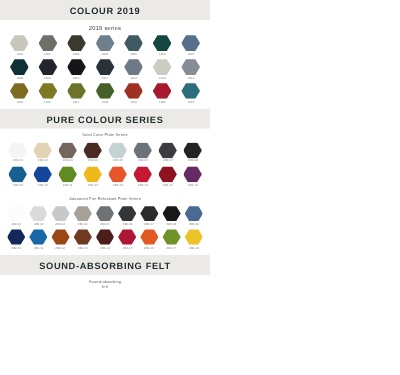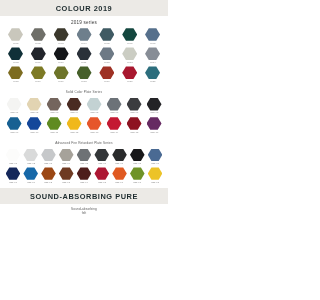--- a/index.html
+++ b/index.html
@@ -171,20 +171,23 @@
           <div class="code">1920</div>
         </div>
         <div class="cell" style="width: 22.8571px;">
           <div class="hex" style="background: rgb(44, 110, 125); width: 15px; height: 13.05px;"></div>
           <div class="code">1921</div>
         </div>
       </div>
   </div>
 
   <div>
+    <div class="band">
+      <div class="title">PURE  COLOUR SERIES</div>
+    </div>
     <div class="sub">
       <span class="ln">Solid Color Plate Series</span>
     </div>
     <div class="grid cols8" id="grid-1">
         <div class="cell" style="width: 20px;">
           <div class="hex" style="background: rgb(244, 244, 242); width: 15px; height: 13.05px;"></div>
           <div class="code">C82-01</div>
         </div>
         <div class="cell" style="width: 20px;">
           <div class="hex" style="background: rgb(226, 212, 178); width: 15px; height: 13.05px;"></div>
@@ -324,21 +327,21 @@
         </div>
         <div class="cell" style="width: 17.7778px;">
           <div class="hex" style="background: rgb(236, 195, 40); width: 14.5778px; height: 12.6827px;"></div>
           <div class="code">Z82-18</div>
         </div>
       </div>
   </div>
 
   <div>
     <div class="band">
-      <div class="title">SOUND-ABSORBING PURE</div>
+      <div class="title">SOUND-ABSORBING FELT</div>
     </div>
     <div class="sub two-line">
       <span class="ln">Sound-absorbing</span>
       <span class="ln">felt</span>
     </div>
   </div>
 
 </div>
 
 </body></html>

